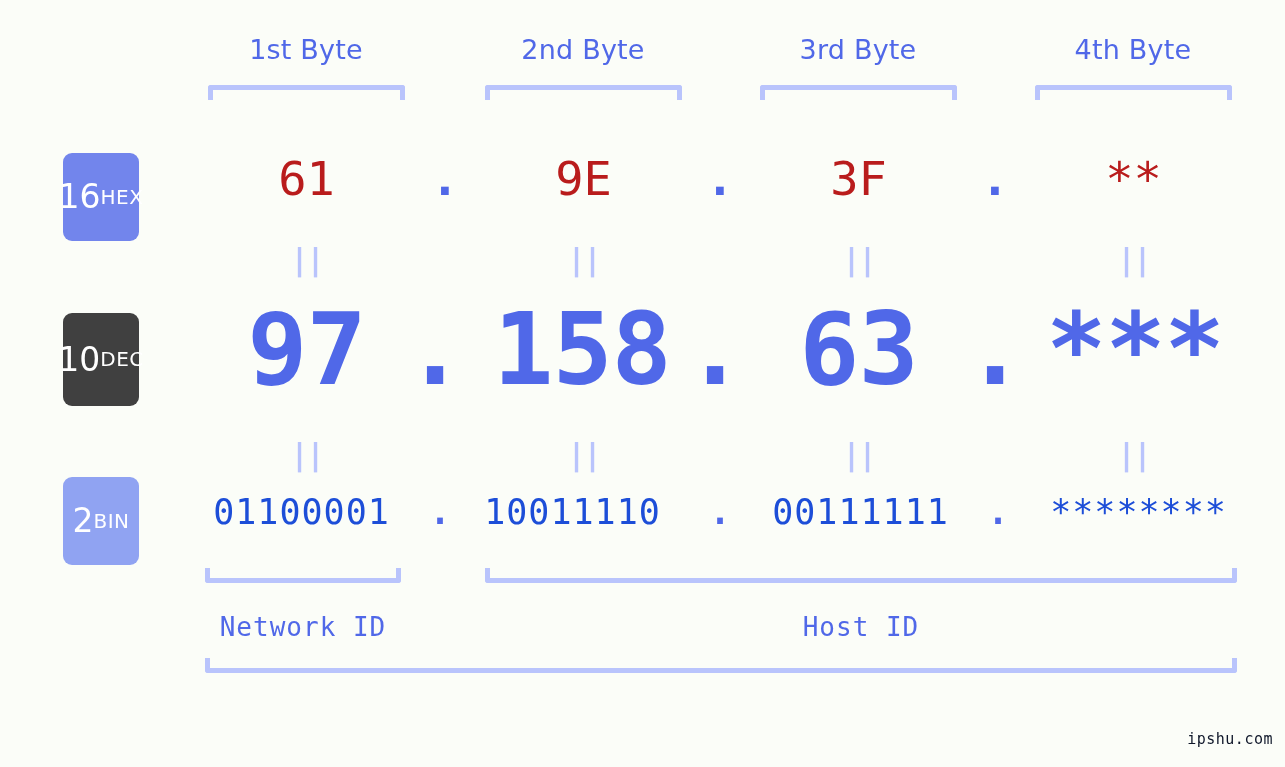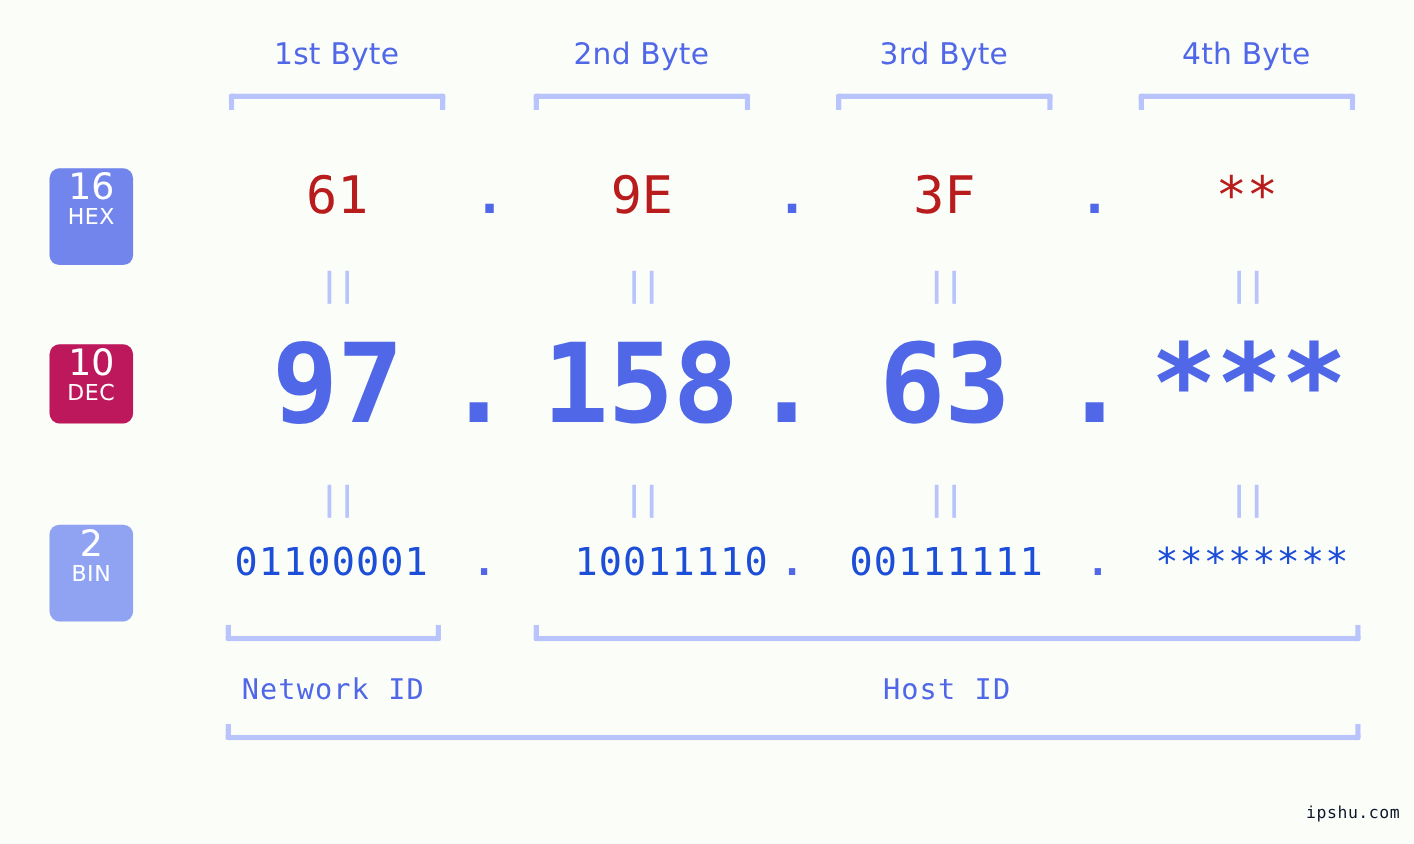--- a/index.html
+++ b/index.html
@@ -52,45 +52,45 @@
     border-left: 5px solid #b9c4fc;
     border-right: 5px solid #b9c4fc;
     border-bottom-left-radius: 3px;
     border-bottom-right-radius: 3px;
     box-sizing: border-box;
   }
 
   
   .badge {
     position: absolute;
-    left: 45px;
+    left: 63px;
     width: 76px;
     border-radius: 9px;
     color: #ffffff;
     text-align: center;
     font-family: "DejaVu Sans", sans-serif;
     display: flex;
-    flex-direction: column;
+    flex-direction: row;
     align-items: center;
-    justify-content: flex-start;
+    justify-content: center;
     box-sizing: border-box;
   }
   .badge .badge-num {
     font-size: 33px;
     line-height: 1.02;
     font-weight: 400;
   }
   .badge .badge-name {
     font-size: 20px;
     line-height: 1.05;
     font-weight: 400;
     letter-spacing: 0.5px;
   }
   #badge-hex { top: 153px; height: 88px; background: #7285ec; }
-  #badge-dec { top: 313px; height: 72px; background: #be185d; }
+  #badge-dec { top: 313px; height: 93px; background: #404040; }
   #badge-bin { top: 477px; height: 88px; background: #90a3f2; }
 
   
   .value-cell {
     position: absolute;
     text-align: center;
     font-family: "DejaVu Sans Mono", monospace;
     white-space: nowrap;
     line-height: 1;
   }
@@ -240,21 +240,21 @@
   </div>
 
   <div class="eq-mark" style="left:208px; top:440px; width:197px;">||</div>
   <div class="eq-mark" style="left:485px; top:440px; width:197px;">||</div>
   <div class="eq-mark" style="left:760px; top:440px; width:197px;">||</div>
   <div class="eq-mark" style="left:1035px; top:440px; width:197px;">||</div>
 
   <div class="row-bin">
     <div class="value-cell" style="left:203px; width:197px;">01100001</div>
     <div class="dot-cell" style="left:400px; width:80px;">.</div>
-    <div class="value-cell" style="left:512px; width:197px;">10011110</div>
+    <div class="value-cell" style="left:474px; width:197px;">10011110</div>
     <div class="dot-cell" style="left:680px; width:80px;">.</div>
     <div class="value-cell" style="left:762px; width:197px;">00111111</div>
     <div class="dot-cell" style="left:958px; width:80px;">.</div>
     <div class="value-cell" style="left:1040px; width:197px;">********</div>
   </div>
 
   <div class="bracket-bottom" style="left:205px; top:568px; width:196px;"></div>
   <div class="bracket-bottom" style="left:485px; top:568px; width:752px;"></div>
 
   <div class="section-label" style="left:205px; top:614px; width:196px;">Network ID</div>

